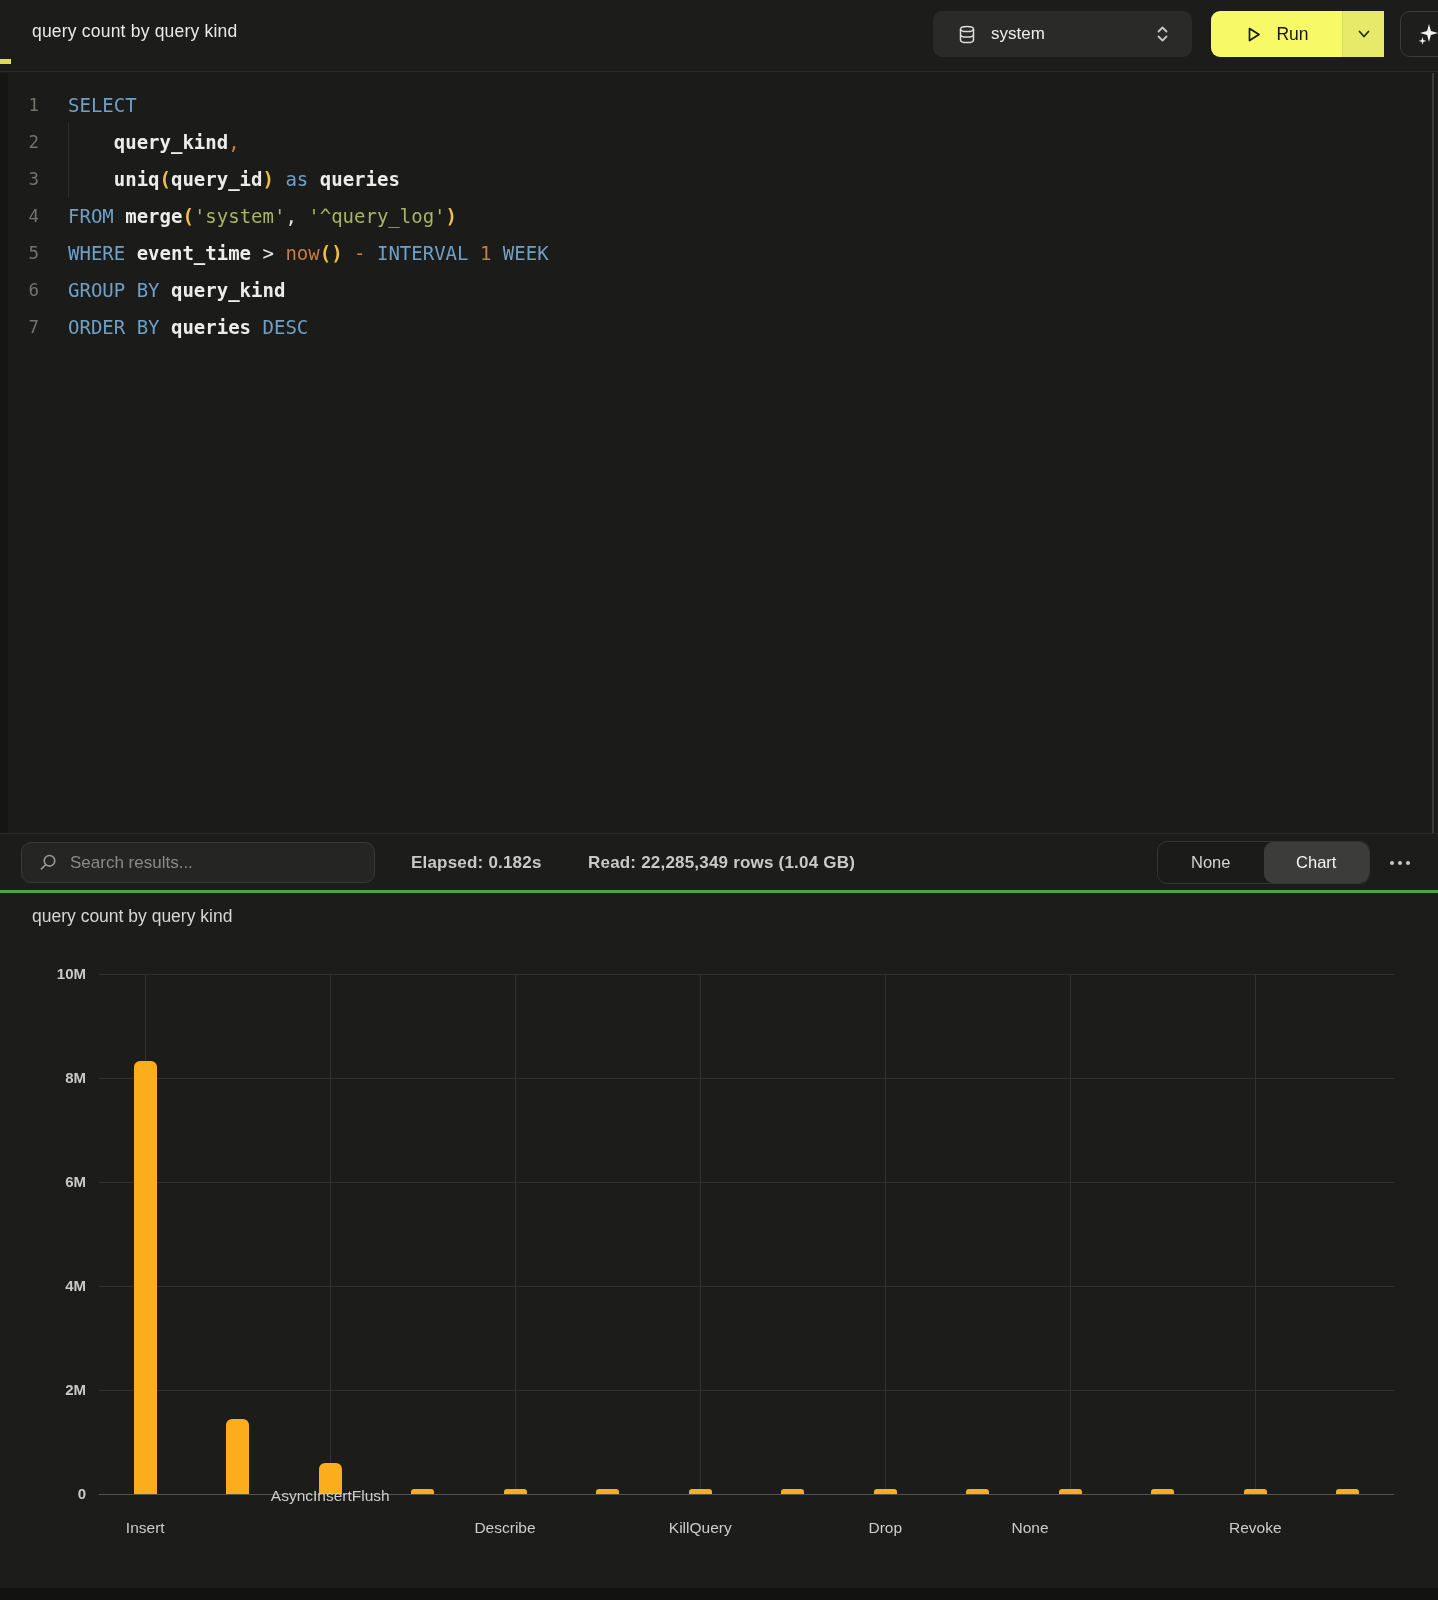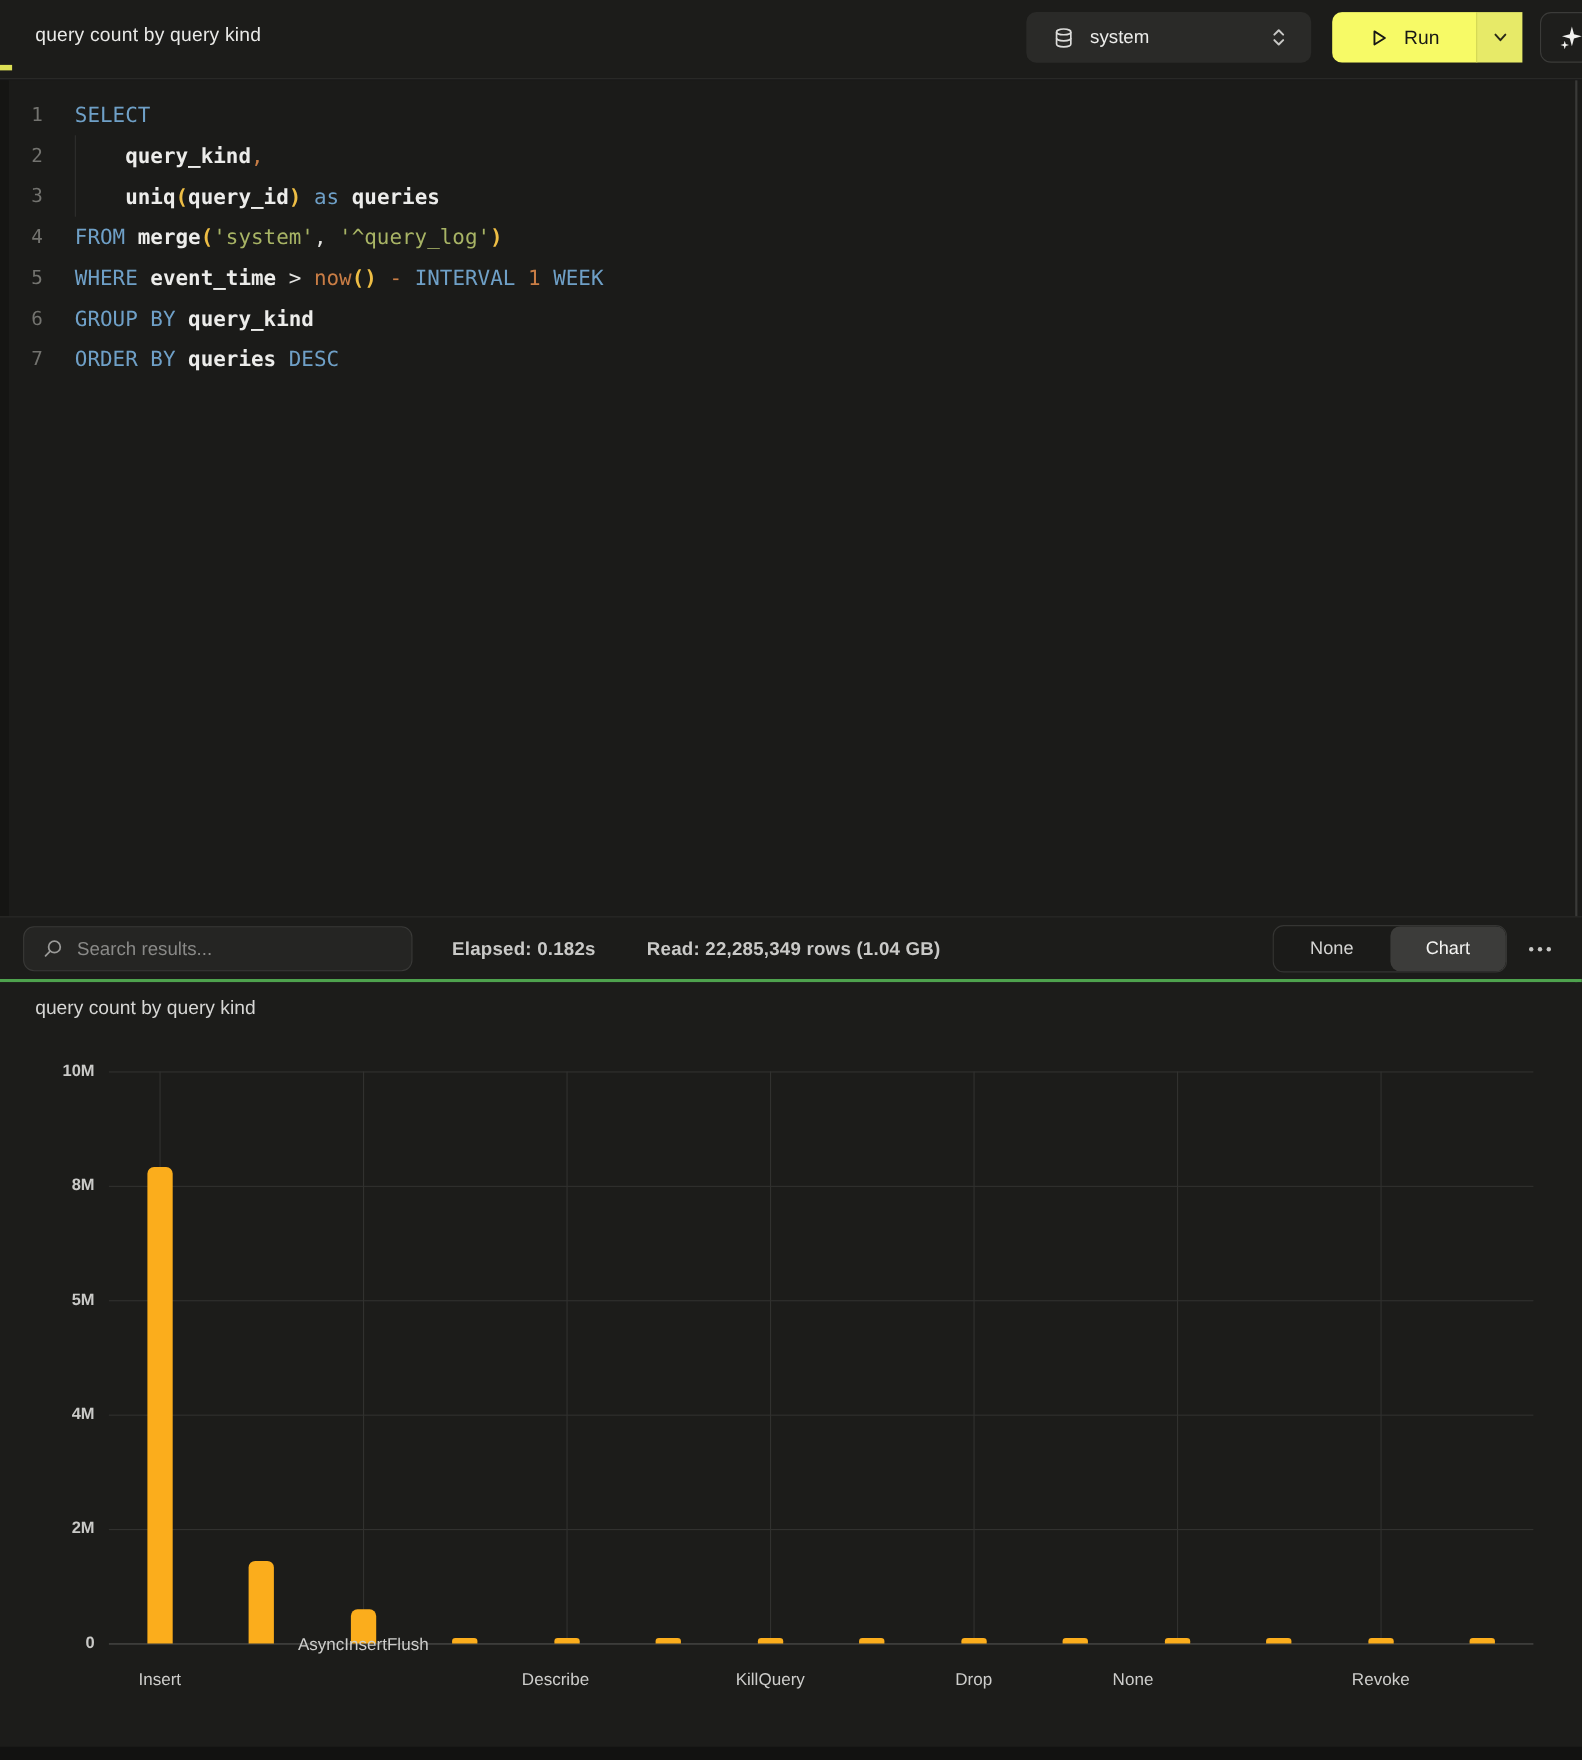--- a/index.html
+++ b/index.html
@@ -189,21 +189,21 @@
 <div class="green-divider" style="background: rgb(78, 162, 78);"></div>
 
 <div class="chart-sec">
   <span class="chart-title">query count by query kind</span>
   <div class="plot">
       <div class="gridline-h" style="left: 99px; top: 81px; width: 1295px;"></div>
       <div class="ytick" style="left: 0px; top: 72px;">10M</div>
       <div class="gridline-h" style="left: 99px; top: 185px; width: 1295px;"></div>
       <div class="ytick" style="left: 0px; top: 176px;">8M</div>
       <div class="gridline-h" style="left: 99px; top: 289px; width: 1295px;"></div>
-      <div class="ytick" style="left: 0px; top: 280px;">5M</div>
+      <div class="ytick" style="left: 0px; top: 280px;">6M</div>
       <div class="gridline-h" style="left: 99px; top: 393px; width: 1295px;"></div>
       <div class="ytick" style="left: 0px; top: 384px;">4M</div>
       <div class="gridline-h" style="left: 99px; top: 497px; width: 1295px;"></div>
       <div class="ytick" style="left: 0px; top: 488px;">2M</div>
       <div class="ytick" style="left: 0px; top: 592px;">0</div>
       <div class="gridline-v" style="left: 145.25px; top: 81px; height: 520px;"></div>
       <div class="gridline-v" style="left: 330.25px; top: 81px; height: 520px;"></div>
       <div class="gridline-v" style="left: 515.25px; top: 81px; height: 520px;"></div>
       <div class="gridline-v" style="left: 700.25px; top: 81px; height: 520px;"></div>
       <div class="gridline-v" style="left: 885.25px; top: 81px; height: 520px;"></div>

